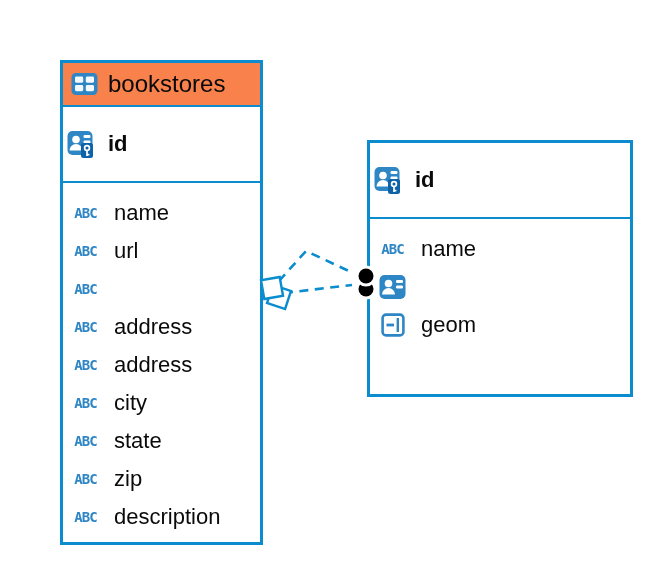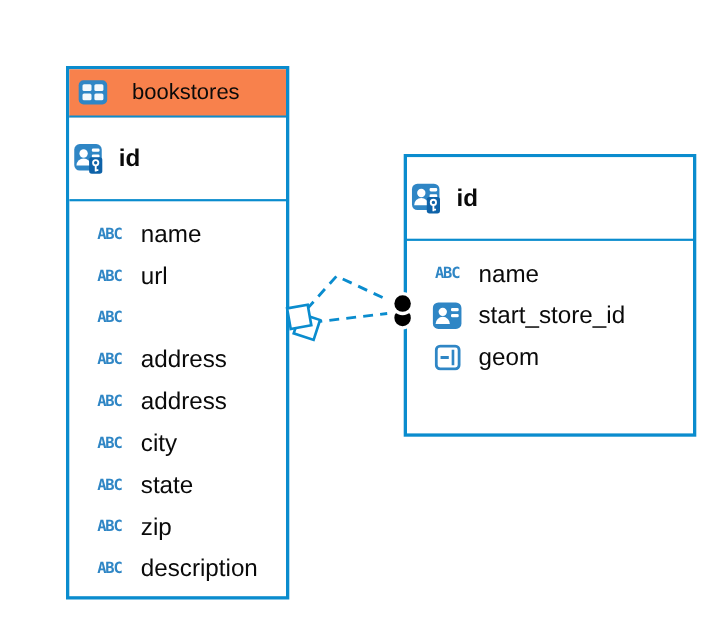--- a/index.html
+++ b/index.html
@@ -15,43 +15,43 @@
     box-sizing:border-box;
     border:3px solid #0A8CCE;
     background:#ffffff;
     z-index:2;
     display:flex;
     flex-direction:column;
   }
   .t-header{
     height:42px;flex:0 0 42px;
     display:flex;align-items:center;
-    padding:0 8px;gap:22px;
+    padding:0 8px;gap:10px;
     border-bottom:2px solid #0A8CCE;
-    font-size:20px;color:#0a0a0a;
+    font-size:24px;color:#0a0a0a;
     white-space:nowrap;overflow:hidden;
   }
   .t-idrow{
     height:42px;flex:0 0 42px;
     display:flex;align-items:center;
     padding:16px 4px;gap:12px;
     border-bottom:2px solid #0A8CCE;
     font-size:22px;font-weight:bold;color:#0a0a0a;
     background:#ffffff;
     white-space:nowrap;
   }
   .t-fields{
     padding-top:11px;
     flex:1 1 auto;
     overflow:hidden;
   }
   .t-row{
     height:38px;
     display:flex;align-items:center;
-    padding:0 20px;gap:12px;
+    padding:0 6px;gap:12px;
     font-size:22px;color:#0a0a0a;
     white-space:nowrap;
   }
   .type-cell{
     width:33px;flex:0 0 33px;
     display:flex;align-items:center;justify-content:center;
   }
   .hicon{display:flex;align-items:center;justify-content:center;}
   .abc-icon{
     font-family:"DejaVu Sans Mono", monospace;
@@ -206,21 +206,20 @@
         <div class="t-row">
           <span class="type-cell">
             <svg class="ticon" width="27" height="27" viewBox="0 0 27 27">
               <rect x="0.5" y="1" width="26" height="24" rx="5" fill="#2F86C5"></rect>
               <circle cx="9.5" cy="9.5" r="3.8" fill="#fff"></circle>
               <path d="M3 20.5 a6.5 6.5 0 0 1 13 0 Z" fill="#fff"></path>
               <rect x="17" y="6" width="7" height="3" rx="1.2" fill="#fff"></rect>
               <rect x="17" y="11.5" width="7" height="3" rx="1.2" fill="#fff"></rect>
             </svg>
           </span>
-          <span>start_store_id</span>
         </div>
         <div class="t-row">
           <span class="type-cell">
             <svg class="ticon" width="24" height="24" viewBox="0 0 24 24">
               <rect x="1.6" y="1.6" width="20.8" height="20.8" rx="3.5" fill="none" stroke="#2F86C5" stroke-width="2.6"></rect>
               <line x1="5.5" y1="12" x2="13" y2="12" stroke="#2F86C5" stroke-width="2.8"></line>
               <line x1="16.8" y1="5" x2="16.8" y2="19" stroke="#2F86C5" stroke-width="2.4"></line>
             </svg>
           </span>
           <span>geom</span>

